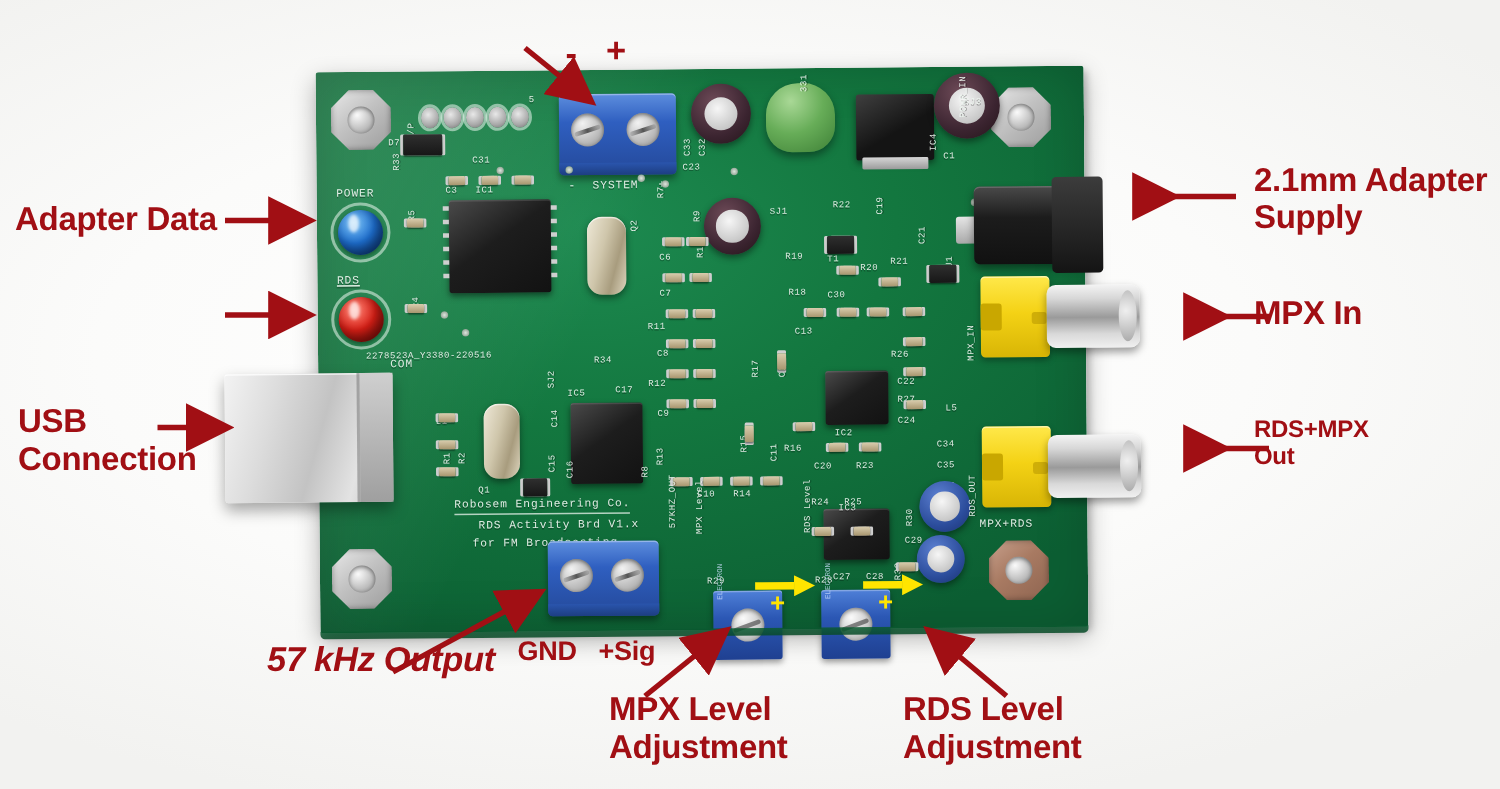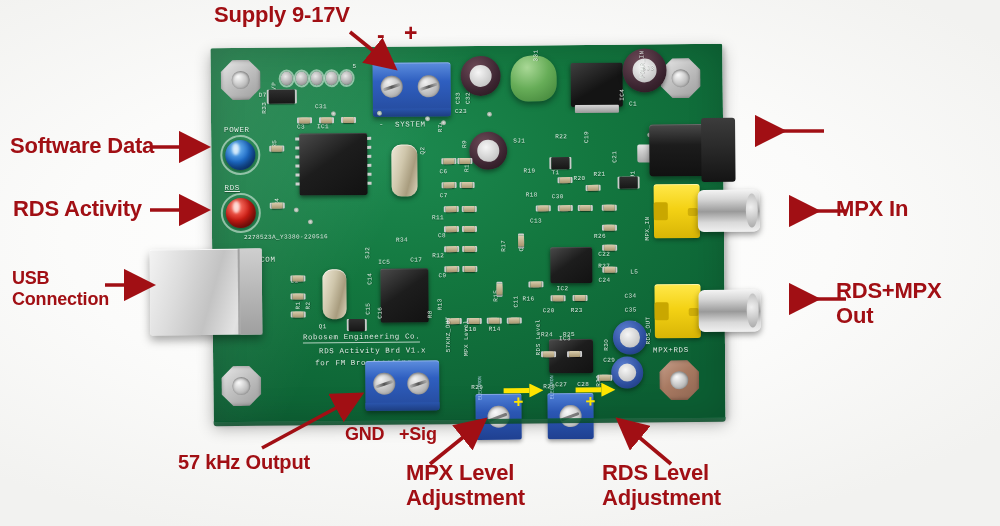--- a/index.html
+++ b/index.html
@@ -273,21 +273,21 @@
         </div>
     </div>
     <div class="silk v" style="left:60px;top:100px;">R5</div>
     <div class="smd" style="left:60px;top:98px;"></div>
     <div class="silk v" style="left:62px;top:158px;">R4</div>
     <div class="smd" style="left:60px;top:155px;"></div>
 
     <div class="xtal" style="left:180px;top:98px;width:26px;height:52px;"></div>
     <div class="silk v" style="left:208px;top:108px;">Q2</div>
 
-    <div class="silk big" style="left:48px;top:208px;">COM</div>
+    <div class="silk big" style="left:48px;top:192px;">COM</div>
     <div class="silk" style="left:78px;top:230px;">L1</div>
     <div class="silk v" style="left:82px;top:262px;">R1</div>
     <div class="silk v" style="left:92px;top:262px;">R2</div>
     <div class="xtal" style="left:110px;top:222px;width:24px;height:50px;"></div>
     <div class="silk" style="left:106px;top:276px;">Q1</div>
     <div class="silk v" style="left:152px;top:212px;">SJ2</div>
     <div class="silk" style="left:166px;top:212px;">IC5</div>
     <div class="silk" style="left:198px;top:210px;">C17</div>
     <div class="ic" style="left:168px;top:222px;width:48px;height:54px;"></div>
     <div class="silk v" style="left:154px;top:238px;">C14</div>
@@ -515,42 +515,42 @@
   </svg>
 
   <svg class="arrowsvg" style="left:430px;top:418px;" width="62" height="48">
     <line x1="0" y1="46" x2="52" y2="4" stroke="#a10f14" stroke-width="3.6" marker-end="url(#ah2)"></line>
   </svg>
 
   <svg class="arrowsvg" style="left:617px;top:418px;" width="62" height="48">
     <line x1="54" y1="46" x2="4" y2="4" stroke="#a10f14" stroke-width="3.6" marker-end="url(#ah2)"></line>
   </svg>
 
-  <div class="anno" style="left:214px;top:2px;font-size:22px;">Supply 9-17V</div>
 
   <div class="anno" style="left:377px;top:22px;font-size:23px;">-</div>
   <div class="anno" style="left:404px;top:20px;font-size:23px;">+</div>
 
-  <div class="anno" style="left:10px;top:133px;font-size:22px;">Software Data</div>
-
-  <div class="anno" style="left:13px;top:196px;font-size:22px;">RDS Activity</div>
-
-  <div class="anno" style="left:12px;top:268px;font-size:18px;">USB
+  <div class="anno" style="left:10px;top:133px;font-size:22px;">Adapter Data</div>
+
+
+  <div class="anno" style="left:12px;top:268px;font-size:22px;">USB
 Connection</div>
 
+  <div class="anno" style="left:836px;top:107px;font-size:22px;">2.1mm Adapter
+Supply</div>
 
   <div class="anno" style="left:836px;top:196px;font-size:22px;">MPX In</div>
 
-  <div class="anno" style="left:836px;top:278px;font-size:22px;">RDS+MPX
+  <div class="anno" style="left:836px;top:278px;font-size:16px;">RDS+MPX
 Out</div>
 
   <div class="anno" style="left:345px;top:424px;font-size:18px;">GND</div>
   <div class="anno" style="left:399px;top:424px;font-size:18px;">+Sig</div>
 
-  <div class="anno" style="left:178px;top:451px;font-size:20px;">57 kHz Output</div>
+  <div class="anno" style="left:178px;top:426px;font-size:23px;font-style:italic;">57 kHz Output</div>
 
   <div class="anno" style="left:406px;top:460px;font-size:22px;">MPX Level
 Adjustment</div>
 
   <div class="anno" style="left:602px;top:460px;font-size:22px;">RDS Level
 Adjustment</div>
 
 </div>
 
 </body></html>

